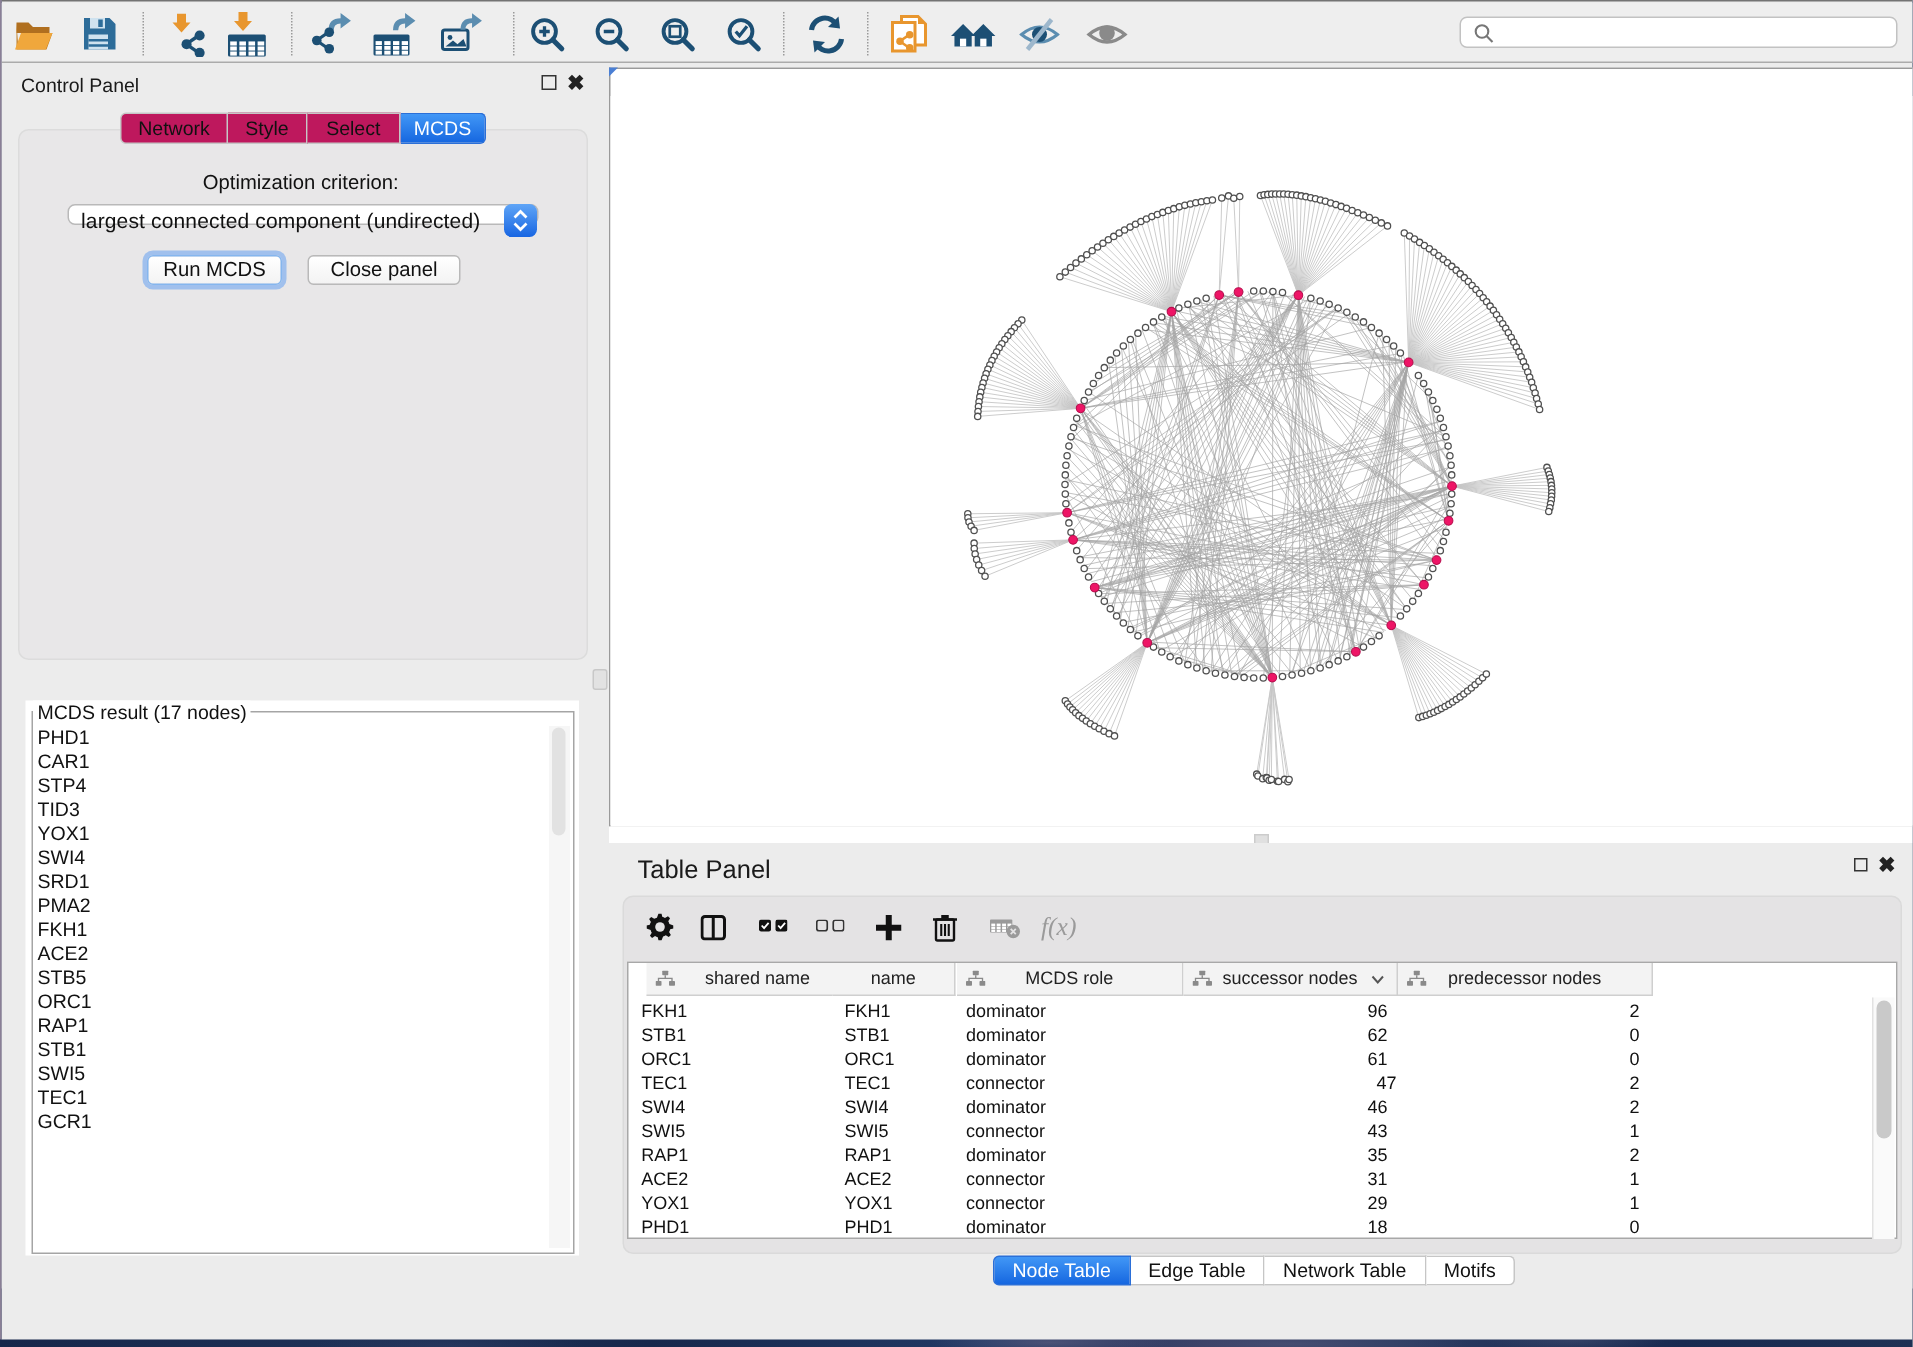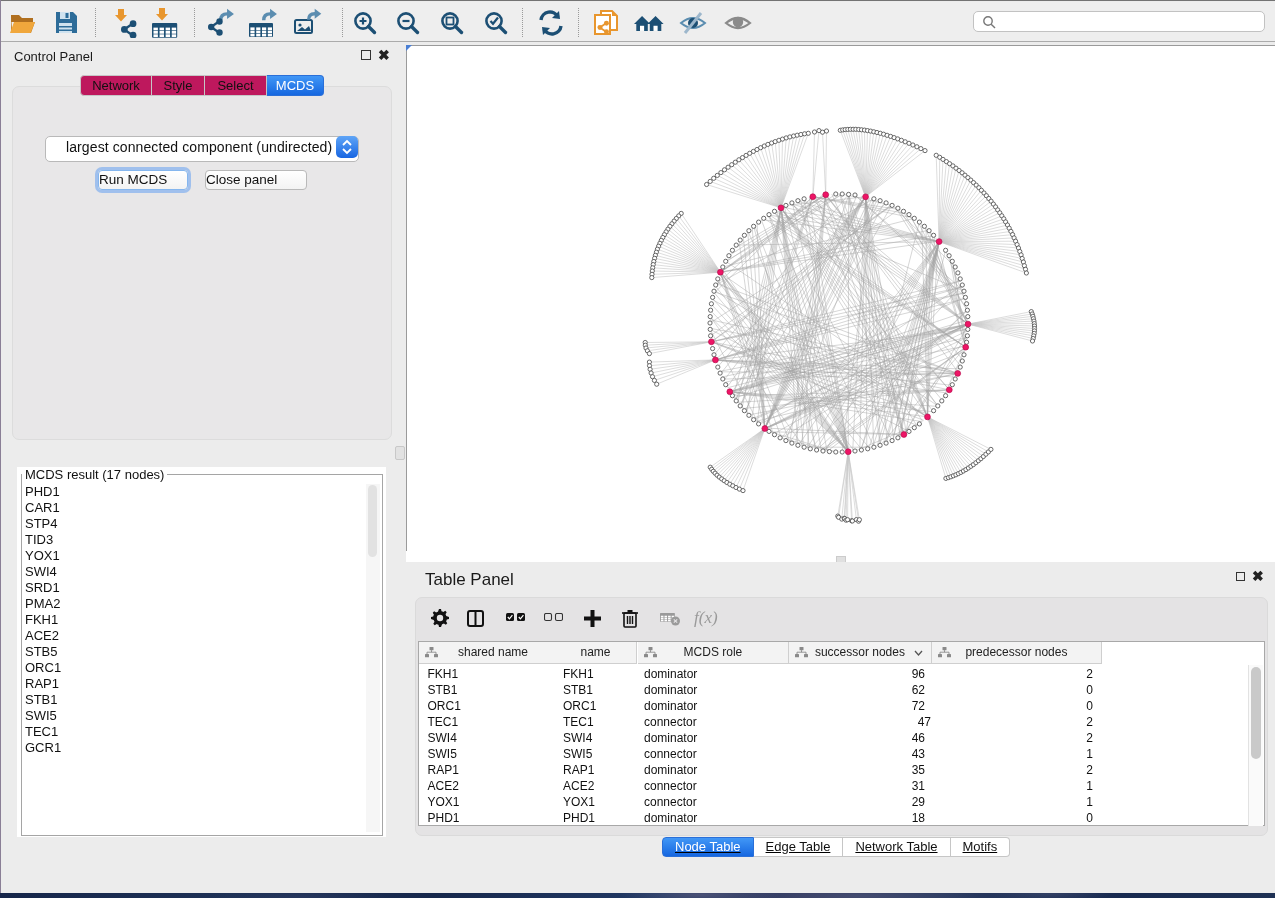--- a/index.html
+++ b/index.html
@@ -30,28 +30,28 @@
 .tabs1 { position:absolute; top:33px; left:79px; height:21px; display:flex; font-size:13px; z-index:5; }
 .tab1 { background:#be185d; border:1px solid #c6c6c6; border-left:none;
   line-height:19px; color:#111; text-align:center; }
 .tab1.first { border-left:1px solid #c6c6c6; border-radius:4px 0 0 4px; }
 .tab1.sel { background:linear-gradient(#4197f6,#1667e0); color:#fff; border-color:#2a6fd8;
   border-radius:0 4px 4px 0; }
 #tabpanel { position:absolute; left:11px; top:44px; width:380px; height:354px;
   background:#e8e7e8; border:1px solid #dcdcdc; border-radius:7px; }
 #optlabel { position:absolute; left:0; top:72px; width:100%; text-align:center;
   font-size:13.5px; color:#111; }
-#dropdown { position:absolute; left:44px; top:94px; width:314px; height:26px;
+#dropdown { position:absolute; left:44px; top:94px; width:314px; height:14px;
   background:#ffffff; border:1px solid #b9b9b9; border-radius:5px;
-  font-size:14px; letter-spacing:0.1px; line-height:20px; color:#111; padding-left:20px; }
+  font-size:14px; letter-spacing:0.1px; line-height:20px; color:#111; padding-left:8px; }
 #stepper { position:absolute; right:0px; top:-1px; width:22px; height:22px;
   background:linear-gradient(#5fa5f7,#1866e2); border-radius:5px; }
 .btn { position:absolute; height:20px; background:linear-gradient(#ffffff,#f3f3f3);
   border:1px solid #b9b9b9; border-radius:4px; font-size:13px; line-height:18px;
-  color:#111; font-size:13.5px; }
+  text-align:center; color:#111; font-size:13.5px; }
 #runbtn { left:97px; top:128px; width:90px;
   box-shadow:0 0 0 3px rgba(100,160,240,.55); border-color:#85b6ee; }
 #closebtn { left:204px; top:128px; width:102px; }
 #groupbox { position:absolute; left:16px; top:425px; width:369px; height:370px;
   background:#ffffff; }
 #groupborder { position:absolute; left:4px; top:7px; width:362px; height:362px;
   border:1px solid #a5a5a5; }
 #grouplabel { position:absolute; left:5px; top:0px; background:#ffffff;
   font-size:13px; color:#111; padding:0 3px; }
 #mcdslist { position:absolute; left:8px; top:17px; font-size:13px; color:#111; line-height:16px; }
@@ -83,21 +83,21 @@
 .thead { position:absolute; top:0; height:22px; background:#f3f3f3;
   border-right:1px solid #cfcfcf; border-bottom:1px solid #cfcfcf;
   font-size:12px; color:#222; text-align:center; line-height:21px; }
 .hicon { position:absolute; left:6px; top:5px; }
 .trow { position:absolute; font-size:12px; color:#111; height:16px; line-height:16px; }
 .cl { position:absolute; }
 .cr { position:absolute; text-align:right; }
 #tscroll { position:absolute; right:1px; top:23px; width:15px; height:161px; background:#fafafa; border-left:1px solid #e2e2e2; }
 #tthumb { position:absolute; left:2px; top:2px; width:10px; height:92px;
   background:#c9c9c9; border-radius:5px; }
-.tabs2 { position:absolute; top:275px; left:255px; height:20px; display:flex; font-size:13px;text-decoration:underline; }
+.tabs2 { position:absolute; top:275px; left:255px; height:20px; display:flex; font-size:13px; }
 .tab2 { background:#ffffff; border:1px solid #c6c6c6; border-left:none;
   padding:0 12px; line-height:18px; color:#111; }
 .tab2.sel { background:linear-gradient(#4197f6,#1667e0); color:#fff;
   border:1px solid #2a6fd8; border-radius:4px 0 0 4px; }
 .tab2.last { border-radius:0 4px 4px 0; }
 
 #statusbar { position:absolute; left:0; top:858px; width:1274px; height:35px;
   background:#ececec; border-top:1px solid #cbcbcb; }
 #listbtn { position:absolute; left:11px; top:9px; width:28px; height:20px;
   background:#fafafa; border:1px solid #b5b5b5; }
@@ -260,20 +260,21 @@
     <div id="cpanel-title">Control Panel</div>
     <div class="winbtns" style="left:360px;top:8px;width:10px;height:10px;border:1.5px solid #333"></div>
     <div class="winbtns" style="left:377px;top:5px;font-size:14px;font-weight:bold">✖</div>
     <div class="tabs1">
       <div class="tab1 first" style="width:72px">Network</div>
         <div class="tab1" style="width:53px">Style</div>
         <div class="tab1" style="width:62px">Select</div>
         <div class="tab1 sel" style="width:57px">MCDS</div>
     </div>
     <div id="tabpanel"></div>
+    <div id="optlabel">Optimization criterion:</div>
     <div id="dropdown">largest connected component (undirected)
       <div id="stepper"><svg width="22" height="22" viewBox="0 0 22 22">
             <path d="M7 9l4-4 4 4" fill="none" stroke="#fff" stroke-width="1.8"></path>
             <path d="M7 13l4 4 4-4" fill="none" stroke="#fff" stroke-width="1.8"></path>
           </svg></div>
     </div>
     <div class="btn" id="runbtn">Run MCDS</div>
     <div class="btn" id="closebtn">Close panel</div>
     <div id="groupbox">
       <div id="groupborder"></div>
@@ -667,21 +668,21 @@
             <rect x="18.8" y="10.8" width="4.2" height="2.6" fill="#fff"></rect>
           </g>
           <circle cx="15.5" cy="12" r="4.5" fill="#9a9a9a"></circle>
           <path d="M13.8 10.3 l3.4 3.4 M17.2 10.3 l-3.4 3.4" stroke="#e3e2e3" stroke-width="1.2"></path>
         </svg>
       <svg style="position:absolute;left:278px;top:10px" width="34" height="20" viewBox="0 0 34 20">
           <text x="0" y="15" font-family="Liberation Serif, serif" font-style="italic" font-size="17" fill="#9a9a9a">f(x)</text>
         </svg>
       </div>
     <div id="ttable">
-        <div class="thead" style="left:0.0px;width:149px"><svg class="hicon" width="13" height="11" viewBox="0 0 13 11">
+        <div class="thead" style="left:12px;width:149px"><svg class="hicon" width="13" height="11" viewBox="0 0 13 11">
             <g fill="#8a8a8a">
               <rect x="4.5" y="0" width="4" height="3.2" rx="0.5"></rect>
               <rect x="0" y="7" width="4" height="3.2" rx="0.5"></rect>
               <rect x="9" y="7" width="4" height="3.2" rx="0.5"></rect>
               <path d="M6.5 3.2 v2 M2 7 v-1.8 h9 V7" stroke="#8a8a8a" fill="none" stroke-width="0.9"></path>
             </g>
           </svg>shared name</div>
       <div class="thead" style="left:135.6px;width:82.9px">name</div>
       <div class="thead" style="left:218.5px;width:151.8px"><svg class="hicon" width="13" height="11" viewBox="0 0 13 11">
             <g fill="#8a8a8a">
@@ -720,21 +721,21 @@
           <span class="cl" style="left:8.5px">STB1</span>
           <span class="cl" style="left:144px">STB1</span>
           <span class="cl" style="left:225px">dominator</span>
           <span class="cr" style="left:370px;width:136px">62</span>
           <span class="cr" style="left:512px;width:162px">0</span>
         </div>
       <div class="trow" style="top:56px;left:0;width:683px">
           <span class="cl" style="left:8.5px">ORC1</span>
           <span class="cl" style="left:144px">ORC1</span>
           <span class="cl" style="left:225px">dominator</span>
-          <span class="cr" style="left:370px;width:136px">72</span>
+          <span class="cr" style="left:370px;width:136px">61</span>
           <span class="cr" style="left:512px;width:162px">0</span>
         </div>
       <div class="trow" style="top:72px;left:0;width:683px">
           <span class="cl" style="left:8.5px">TEC1</span>
           <span class="cl" style="left:144px">TEC1</span>
           <span class="cl" style="left:225px">connector</span>
           <span class="cr" style="left:376px;width:136px">47</span>
           <span class="cr" style="left:512px;width:162px">2</span>
         </div>
       <div class="trow" style="top:88px;left:0;width:683px">

